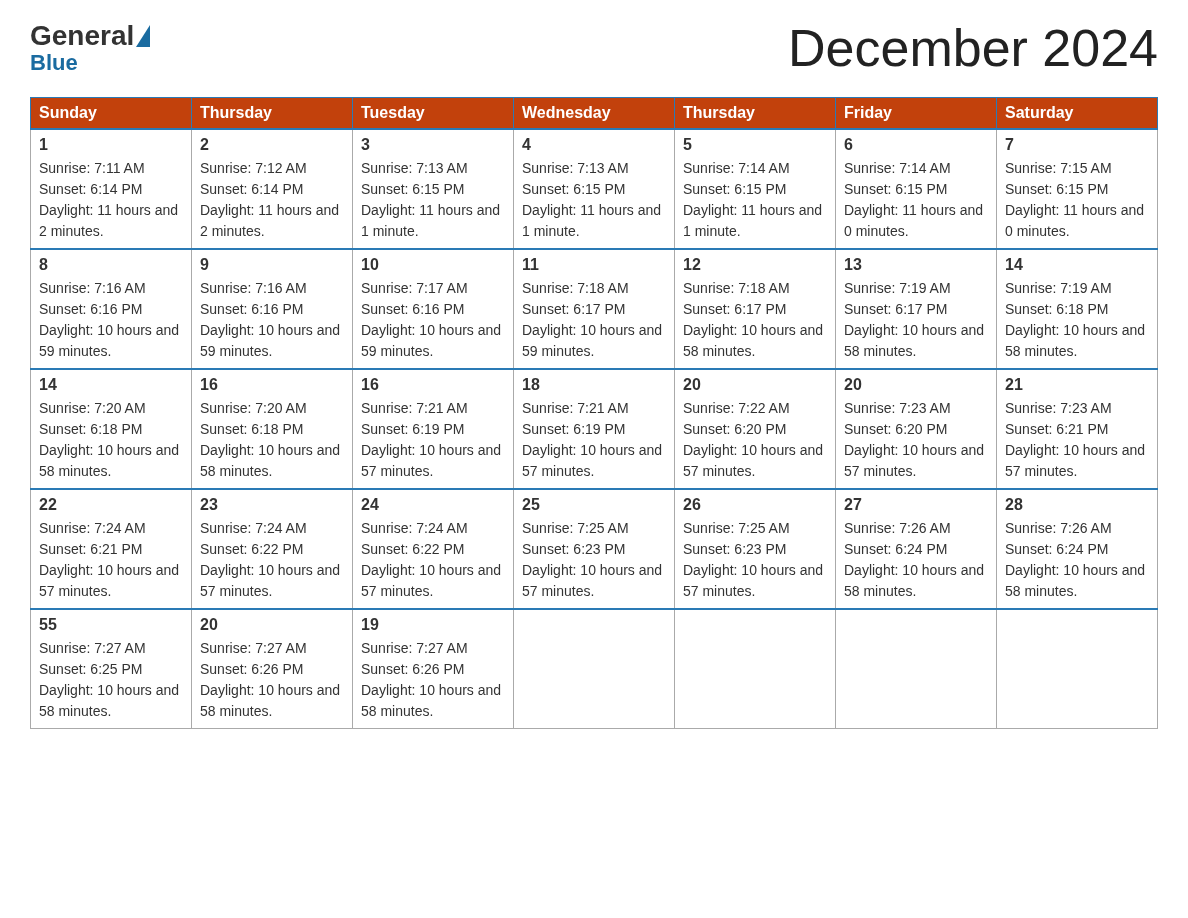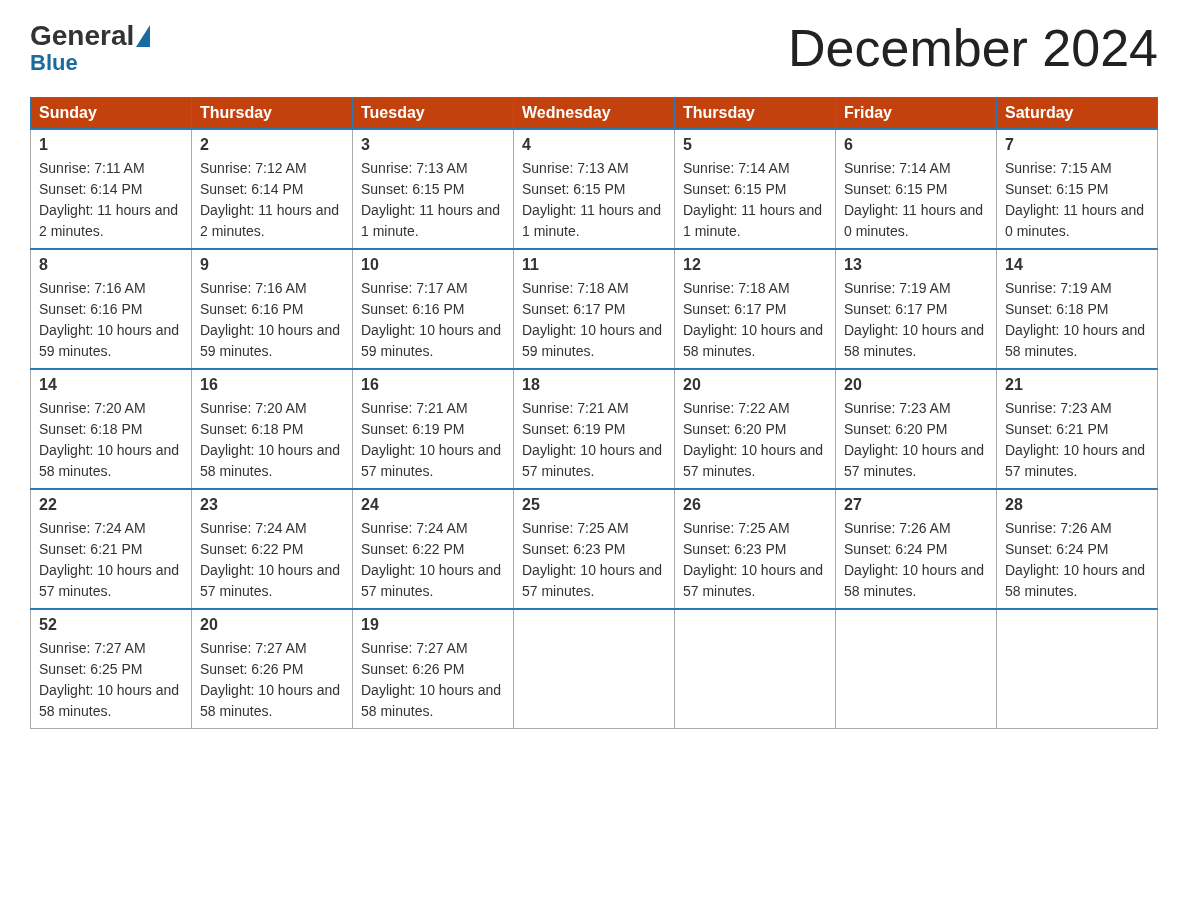--- a/index.html
+++ b/index.html
@@ -243,21 +243,21 @@
           <span class="day-number">27</span>
 <div class="day-info">Sunrise: 7:26 AM<br>Sunset: 6:24 PM<br>Daylight: 10 hours and 58 minutes.</div>
         </td>
         <td>
           <span class="day-number">28</span>
 <div class="day-info">Sunrise: 7:26 AM<br>Sunset: 6:24 PM<br>Daylight: 10 hours and 58 minutes.</div>
         </td>
       </tr>
       <tr class="week-row">
         <td>
-          <span class="day-number">52</span>
+          <span class="day-number">55</span>
 <div class="day-info">Sunrise: 7:27 AM<br>Sunset: 6:25 PM<br>Daylight: 10 hours and 58 minutes.</div>
         </td>
         <td>
           <span class="day-number">20</span>
 <div class="day-info">Sunrise: 7:27 AM<br>Sunset: 6:26 PM<br>Daylight: 10 hours and 58 minutes.</div>
         </td>
         <td>
           <span class="day-number">19</span>
 <div class="day-info">Sunrise: 7:27 AM<br>Sunset: 6:26 PM<br>Daylight: 10 hours and 58 minutes.</div>
         </td>

